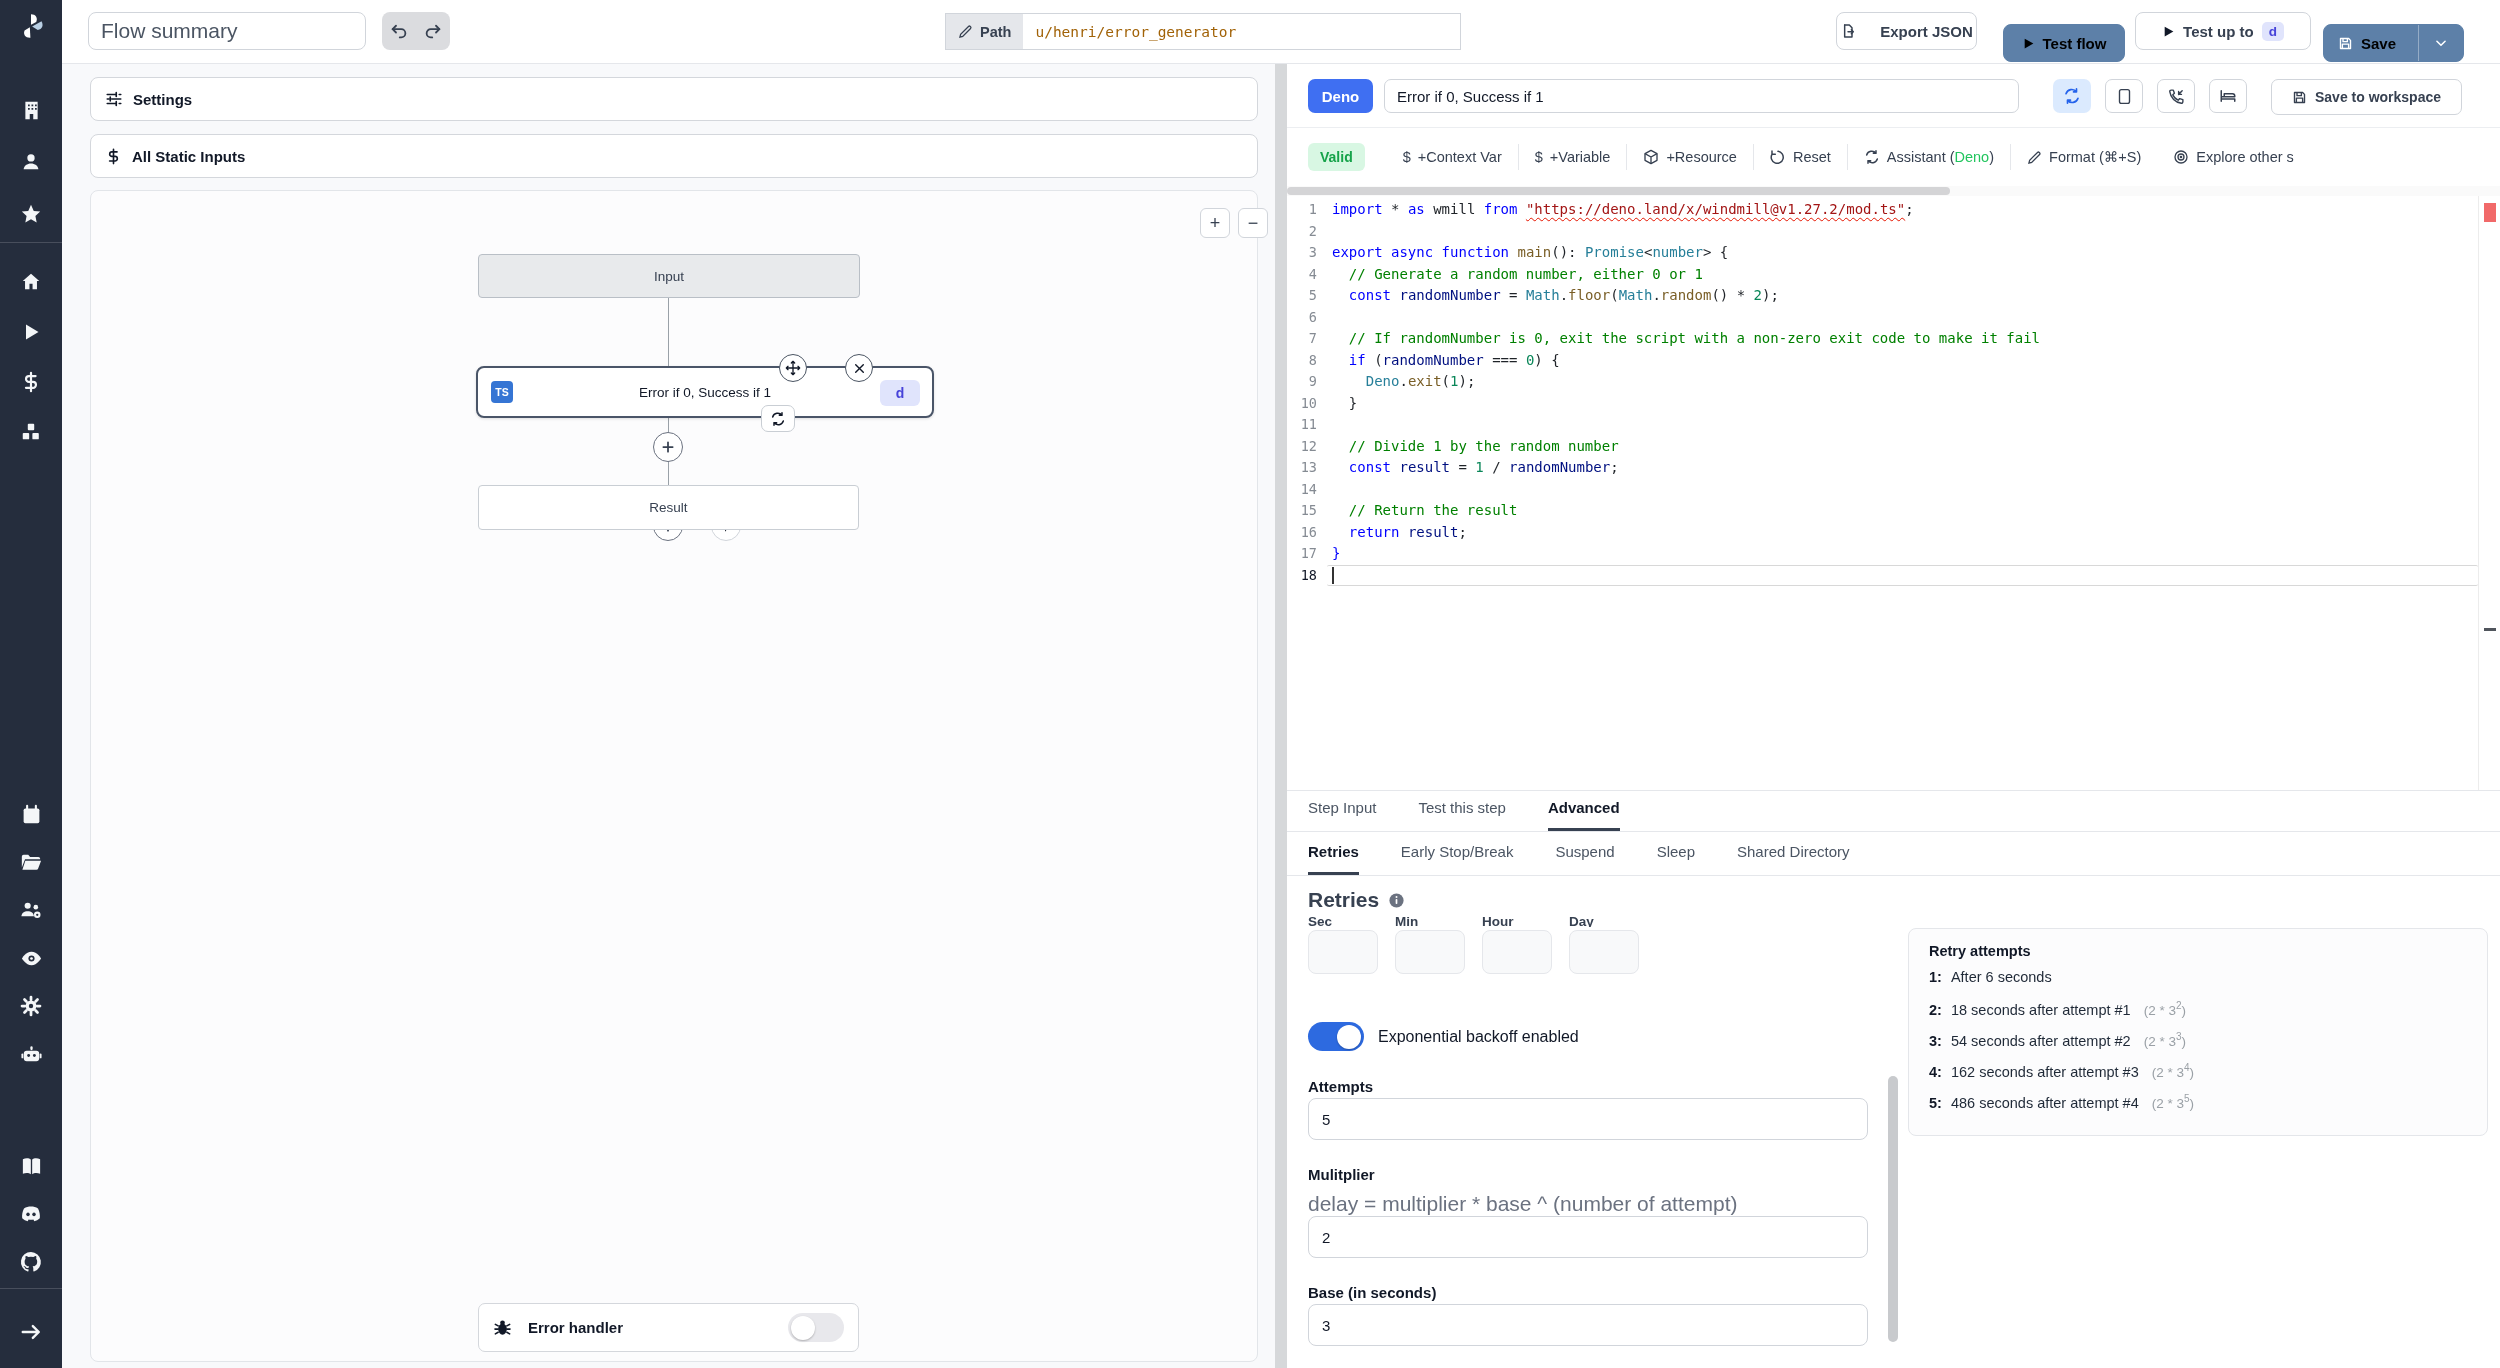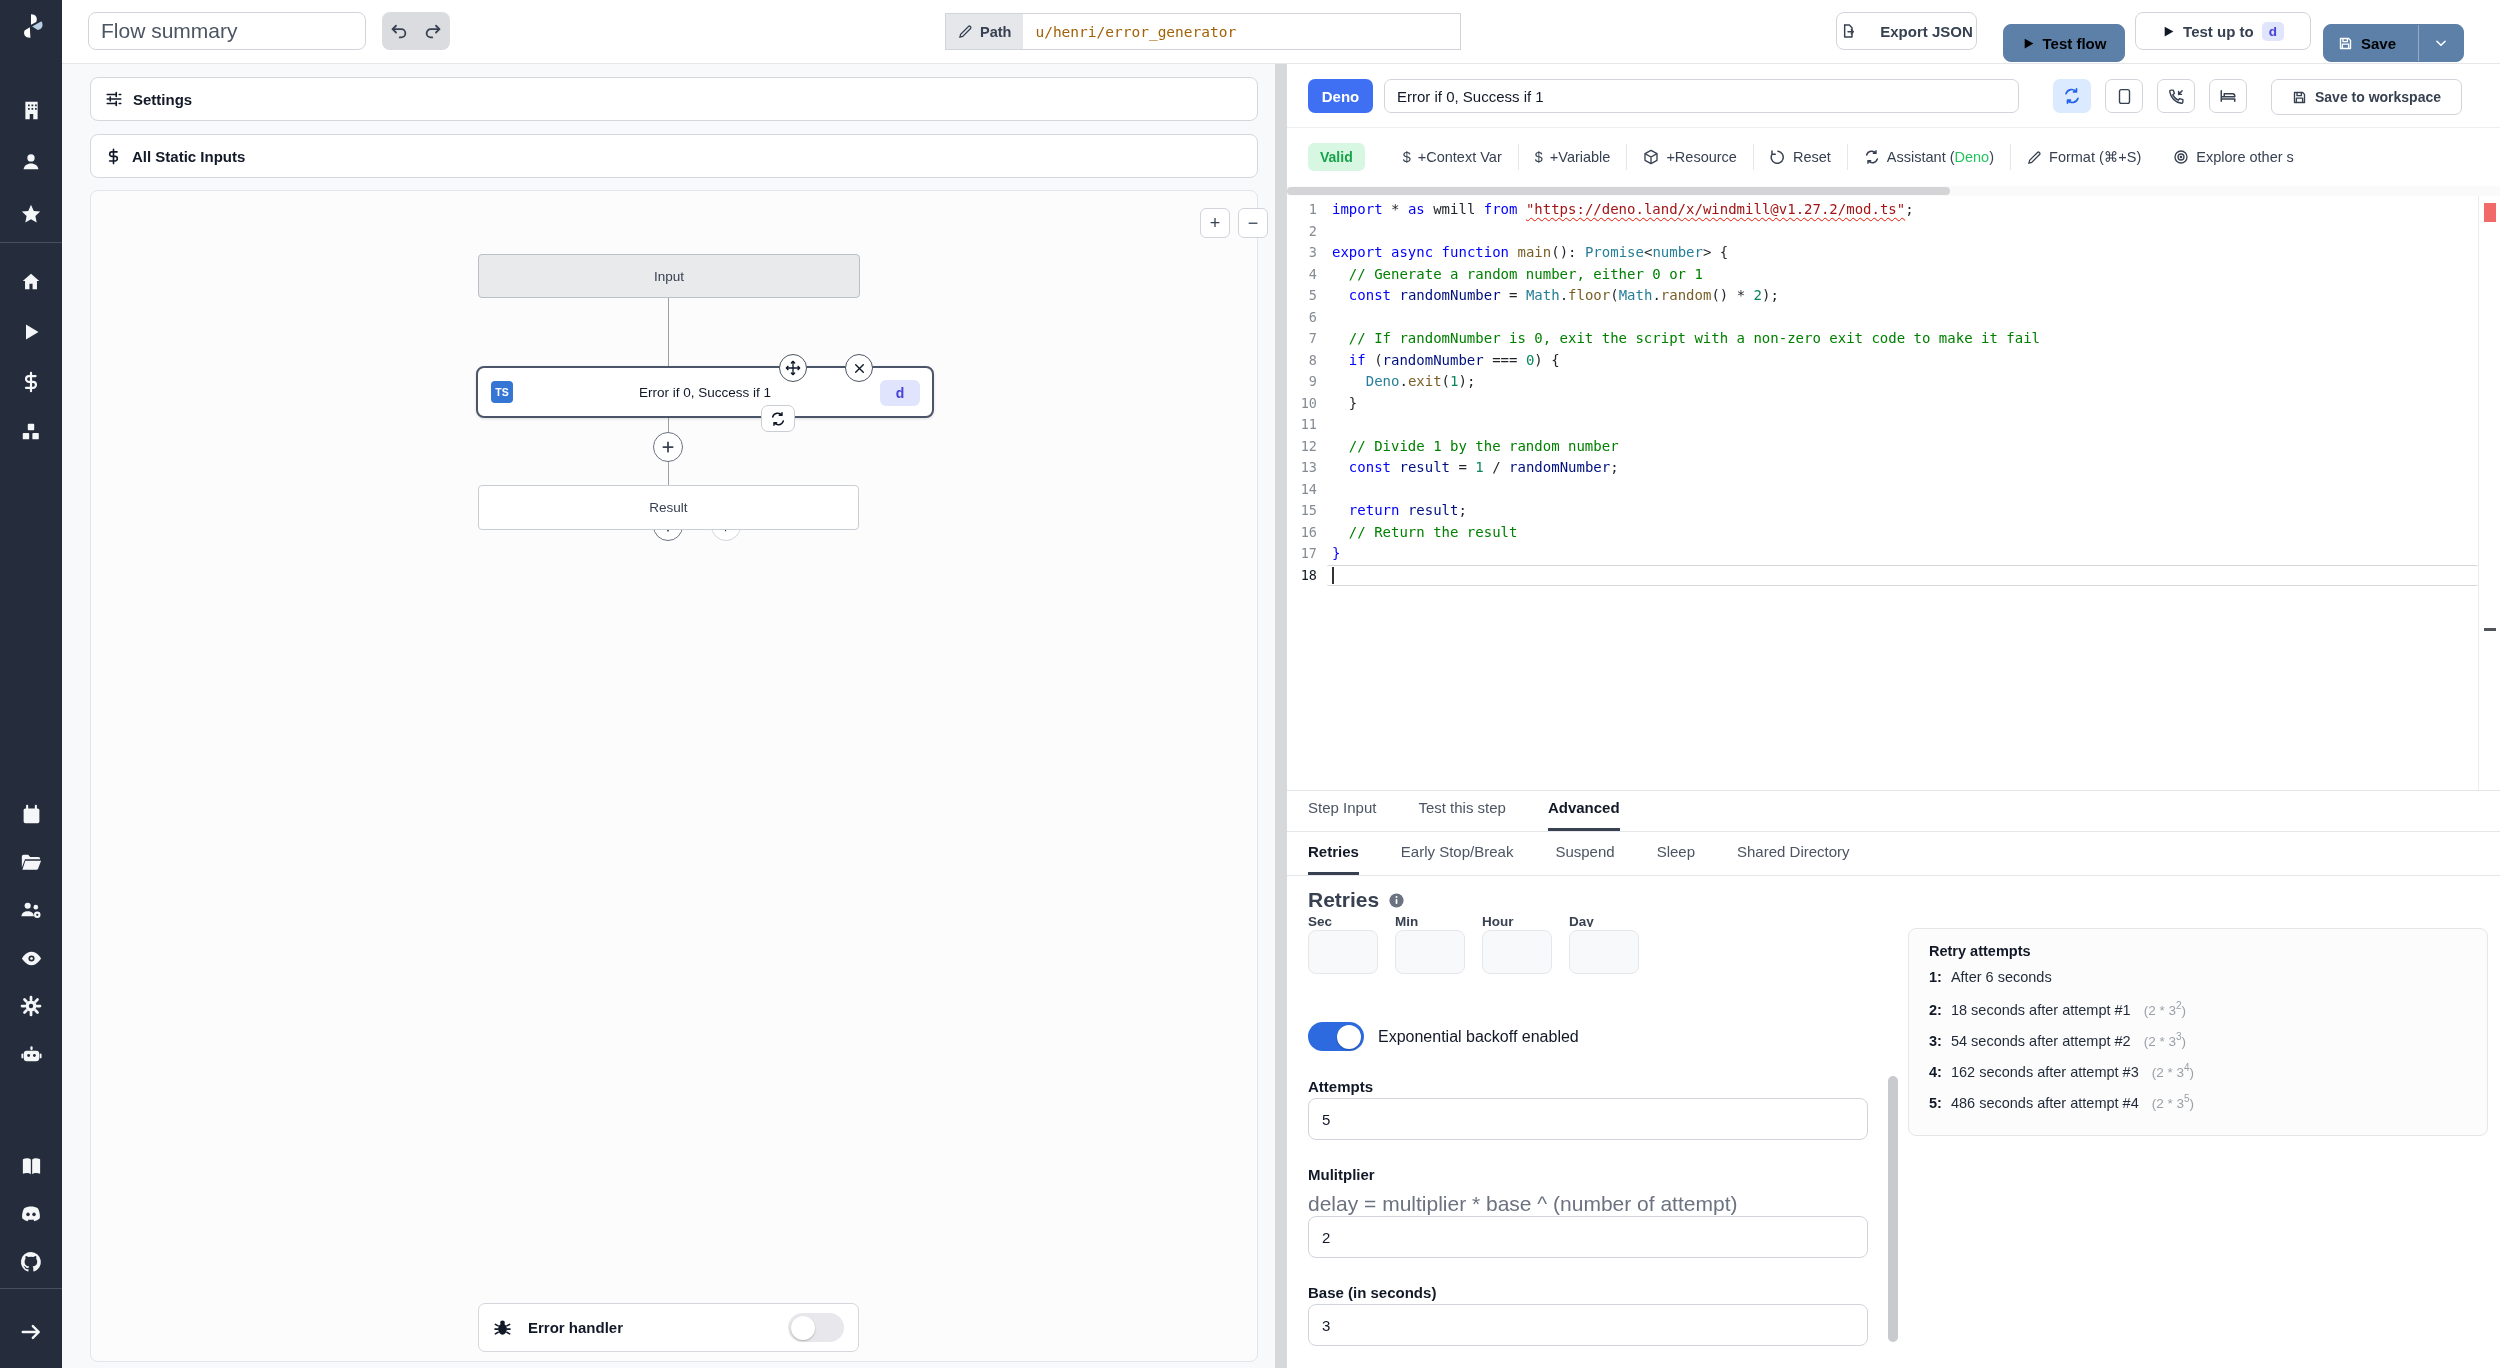--- a/index.html
+++ b/index.html
@@ -606,22 +606,22 @@
           <div class="cl"><span class="tk-d">  </span><span class="tk-k">const</span><span class="tk-d"> </span><span class="tk-v">randomNumber</span><span class="tk-d"> = </span><span class="tk-t">Math</span><span class="tk-d">.</span><span class="tk-f">floor</span><span class="tk-d">(</span><span class="tk-t">Math</span><span class="tk-d">.</span><span class="tk-f">random</span><span class="tk-d">() * </span><span class="tk-n">2</span><span class="tk-d">);</span></div>
           <div class="cl"></div>
           <div class="cl"><span class="tk-d">  </span><span class="tk-c">// If randomNumber is 0, exit the script with a non-zero exit code to make it fail</span></div>
           <div class="cl"><span class="tk-d">  </span><span class="tk-k">if</span><span class="tk-d"> (</span><span class="tk-v">randomNumber</span><span class="tk-d"> === </span><span class="tk-n">0</span><span class="tk-d">) {</span></div>
           <div class="cl"><span class="tk-d">    </span><span class="tk-t">Deno</span><span class="tk-d">.</span><span class="tk-f">exit</span><span class="tk-d">(</span><span class="tk-n">1</span><span class="tk-d">);</span></div>
           <div class="cl"><span class="tk-d">  }</span></div>
           <div class="cl"></div>
           <div class="cl"><span class="tk-d">  </span><span class="tk-c">// Divide 1 by the random number</span></div>
           <div class="cl"><span class="tk-d">  </span><span class="tk-k">const</span><span class="tk-d"> </span><span class="tk-v">result</span><span class="tk-d"> = </span><span class="tk-n">1</span><span class="tk-d"> / </span><span class="tk-v">randomNumber</span><span class="tk-d">;</span></div>
           <div class="cl"></div>
+          <div class="cl"><span class="tk-d">  </span><span class="tk-c">// Return the result</span></div>
           <div class="cl"><span class="tk-d">  </span><span class="tk-k">return</span><span class="tk-d"> </span><span class="tk-v">result</span><span class="tk-d">;</span></div>
-          <div class="cl"><span class="tk-d">  </span><span class="tk-c">// Return the result</span></div>
           <div class="cl"><span class="tk-k">}</span></div>
           <div class="cl active"></div>
         </div>
       <div class="caret" style="top:371px"></div>
       <div class="ruler">
         <div class="err"></div>
         <div class="cur"></div>
       </div>
     </div>
 

